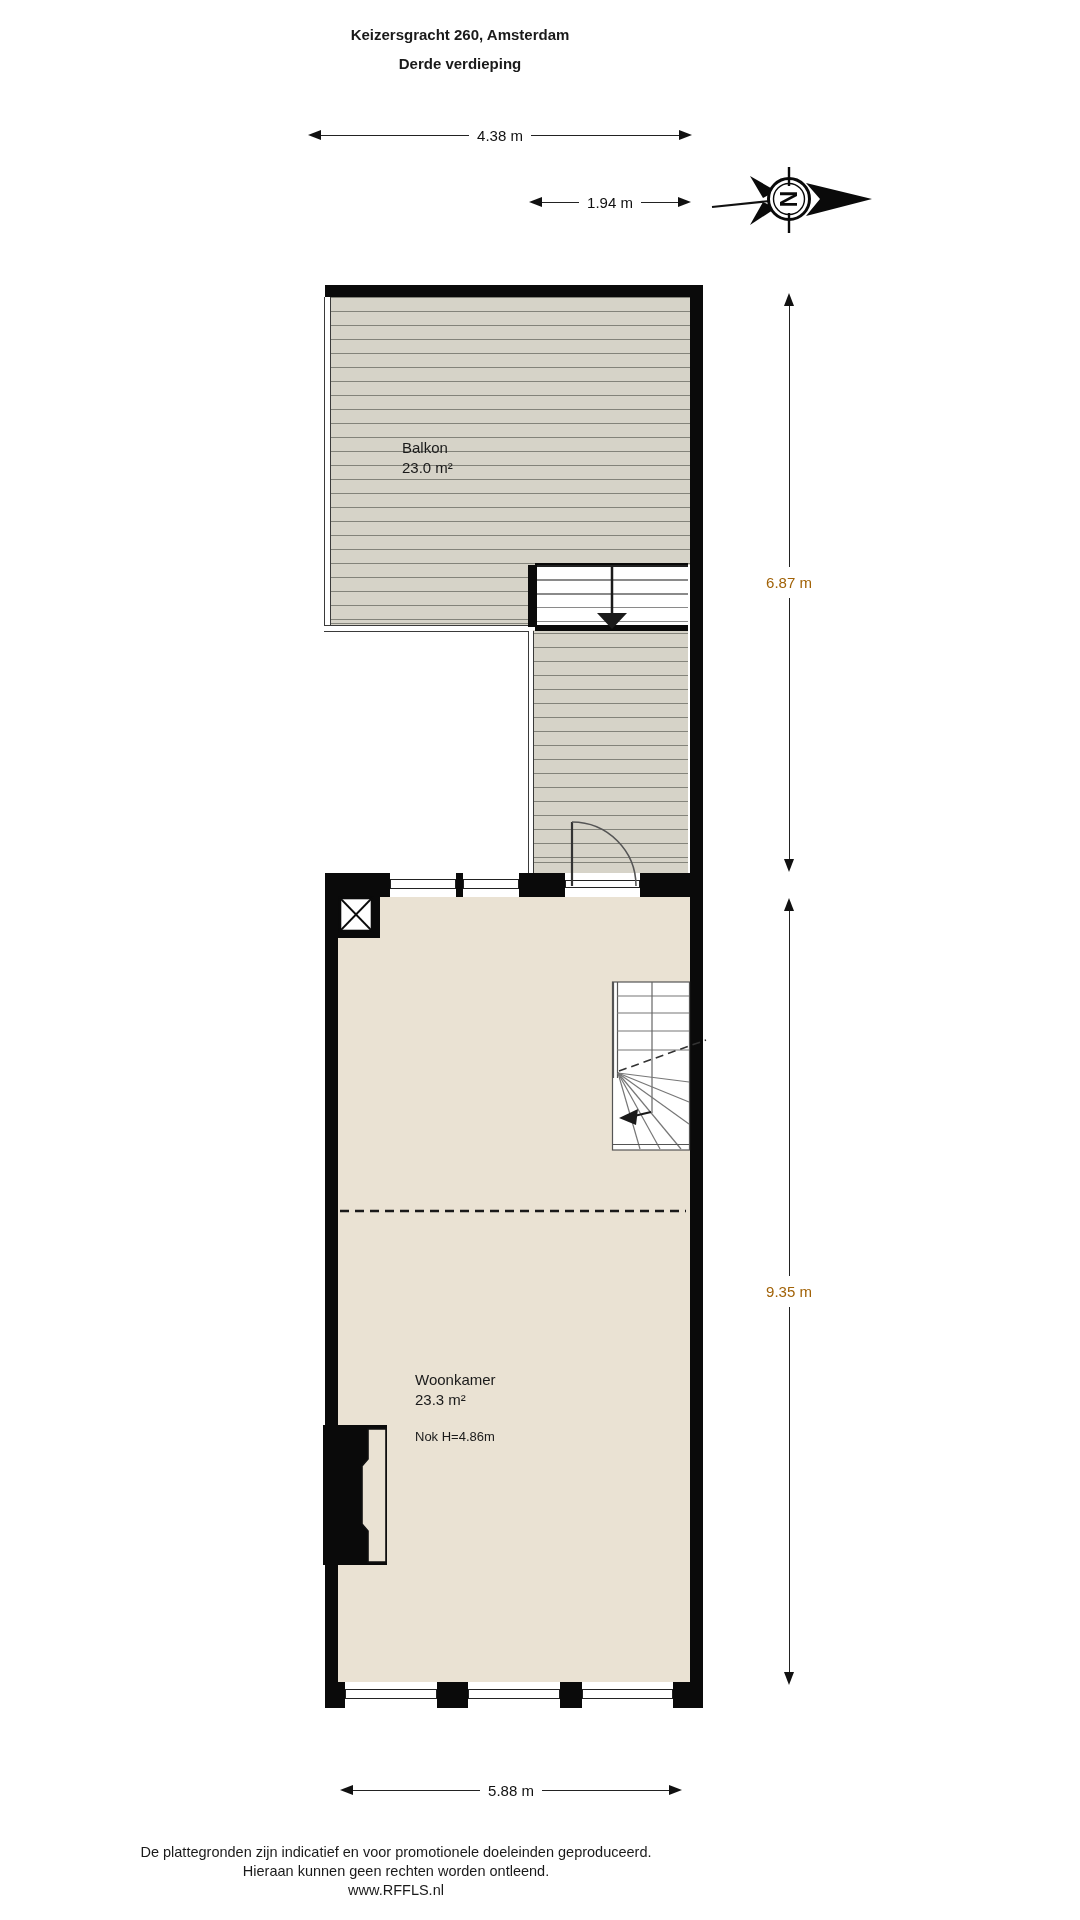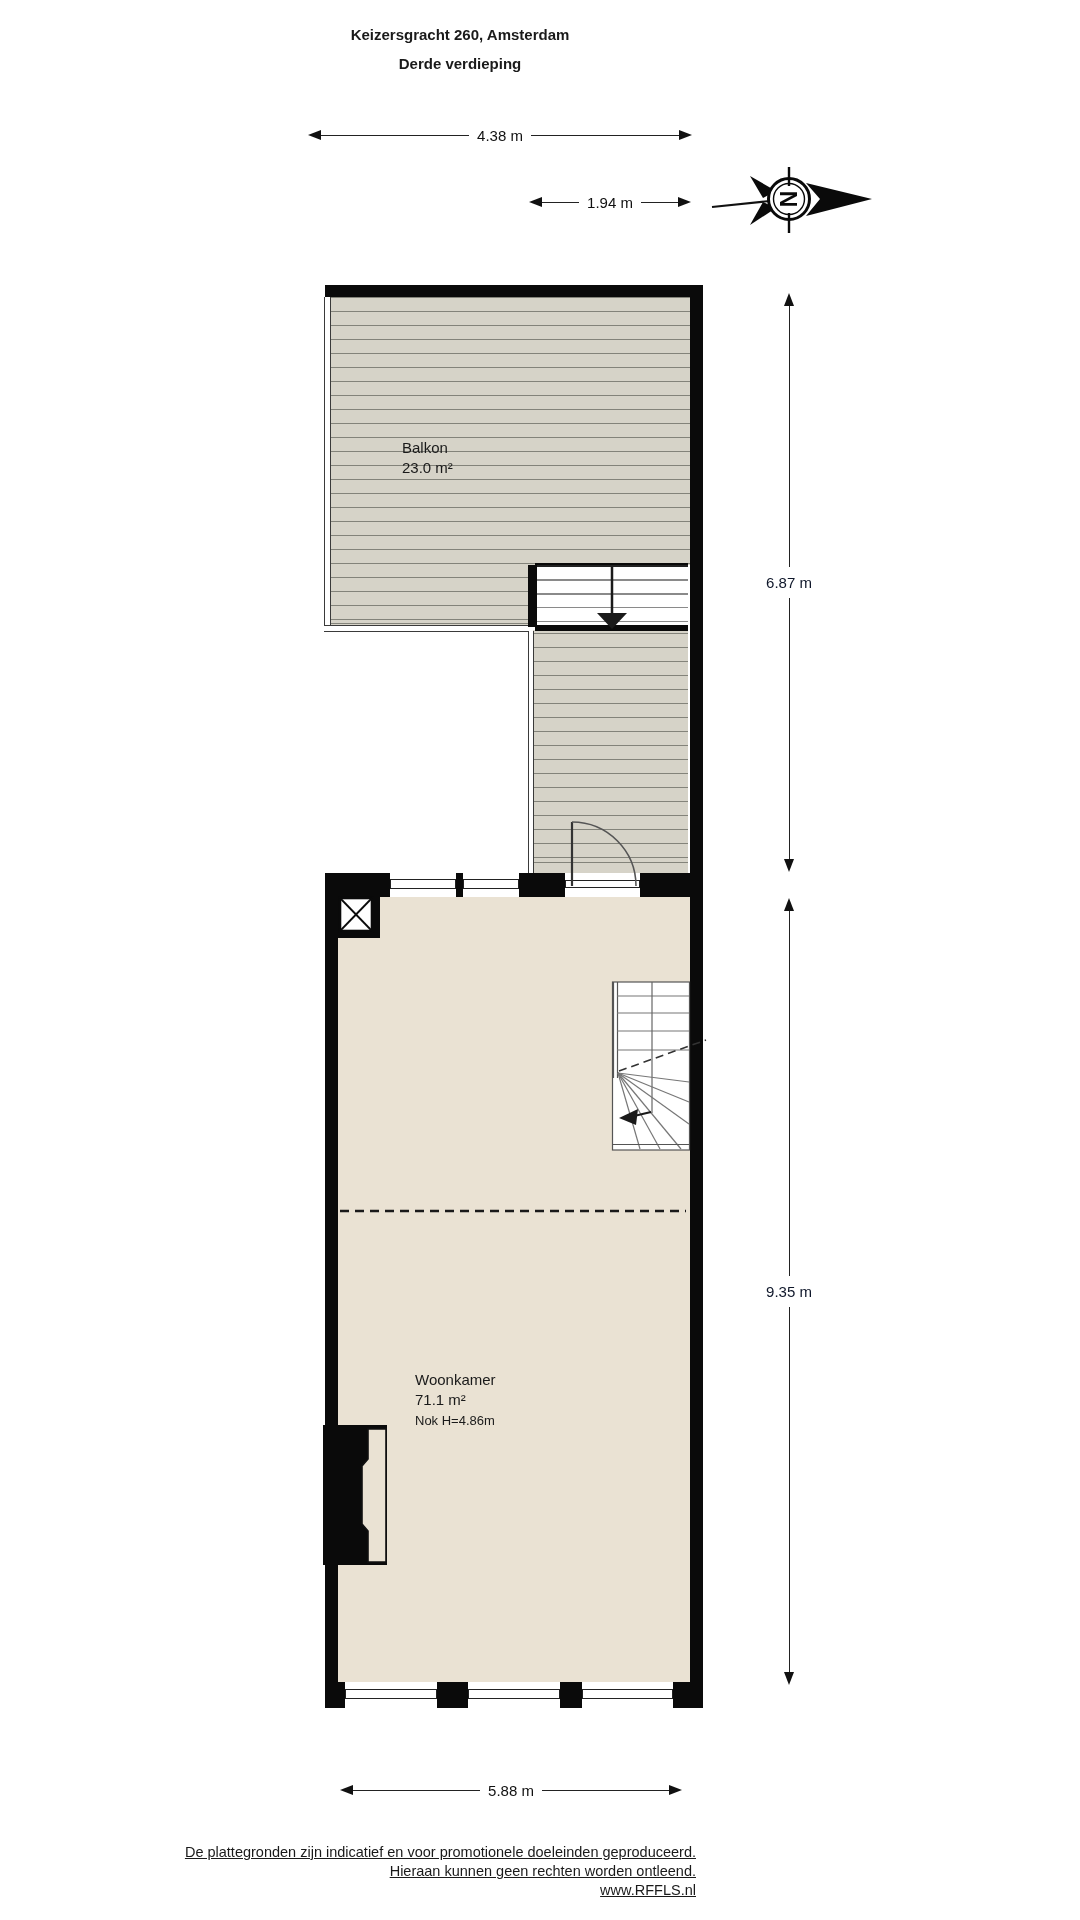--- a/index.html
+++ b/index.html
@@ -1,40 +1,40 @@
 <!DOCTYPE html>
 <html><head>
 <meta charset="utf-8">
 <style>
   html,body{margin:0;padding:0;background:#fff;}
   body{position:relative;width:1080px;height:1920px;overflow:hidden;
        font-family:"Liberation Sans","DejaVu Sans",sans-serif;color:#1a1a1a;}
   
   .title{position:absolute;text-align:center;font-weight:bold;font-size:15px;line-height:29px;}
   .roomlabel{position:absolute;text-align:left;font-size:15px;line-height:20px;}
-  .roomlabel .small{font-size:13px;line-height:18px;padding-top:2px;}
-  .footer{position:absolute;text-align:right;font-size:14.5px;line-height:19px;text-decoration:underline;}
+  .roomlabel .small{font-size:13px;line-height:18px;padding-top:2px;margin-top:16px;}
+  .footer{position:absolute;text-align:center;font-size:14.5px;line-height:19px;}
   
   .wall{position:absolute;background:#0a0a0a;}
   .deck{position:absolute;background:repeating-linear-gradient(180deg,#83837a 0 1px,#d6d3c8 1px 14px);}
   .floor{position:absolute;background:#eae2d3;}
   .rail-v{position:absolute;background:#fff;border-left:1.5px solid #3a3a3a;border-right:1.5px solid #3a3a3a;box-sizing:border-box;}
   .rail-h{position:absolute;background:#fff;border-top:1.5px solid #3a3a3a;border-bottom:1.5px solid #3a3a3a;box-sizing:border-box;}
   .treads{position:absolute;background:
      repeating-linear-gradient(180deg,#fff 0 12.5px,#8a8a8a 12.5px 13.8px);
      background-color:#fff;border-top:2px solid #222;box-sizing:border-box;}
   .winbox{position:absolute;background:#fff;}
   .winband{position:absolute;left:0;right:0;border:1.5px solid #222;background:#fff;box-sizing:border-box;}
   
   .dimh{position:absolute;display:flex;align-items:center;font-size:15px;color:#111;}
   .dimh .ln{flex:1;height:0;border-top:1.3px solid #222;}
   .dimh .al{width:0;height:0;border:5px solid transparent;border-left:0;border-right:13px solid #111;}
   .dimh .ar{width:0;height:0;border:5px solid transparent;border-right:0;border-left:13px solid #111;}
   .dimh .lb{padding:0 8px;white-space:nowrap;}
-  .dimv{position:absolute;display:flex;flex-direction:column;align-items:center;font-size:15px;color:#0f172a;}
+  .dimv{position:absolute;display:flex;flex-direction:column;align-items:center;font-size:15px;color:#a16207;}
   .dimv .ln{width:0;flex:1;border-left:1.3px solid #222;}
   .dimv .au{width:0;height:0;border:5px solid transparent;border-top:0;border-bottom:13px solid #111;}
   .dimv .ad{width:0;height:0;border:5px solid transparent;border-bottom:0;border-top:13px solid #111;}
   .dimv .lb{padding:7px 0;white-space:nowrap;}
   svg.overlay{position:absolute;left:0;top:0;pointer-events:none;}
 </style>
 </head>
 <body>
 
 <div class="title" style="left:180px;top:20px;width:560px">
@@ -103,21 +103,21 @@
 </div>
 <div class="winbox" style="left:468px;top:1682px;width:92px;height:26px">
   <div class="winband" style="top:7px;height:10px"></div>
 </div>
 <div class="winbox" style="left:582px;top:1682px;width:91px;height:26px">
   <div class="winband" style="top:7px;height:10px"></div>
 </div>
 
 <div class="roomlabel" style="left:415px;top:1370px;width:200px">
   <div>Woonkamer</div>
-  <div>71.1 m²</div>
+  <div>23.3 m²</div>
   <div class="small">Nok H=4.86m</div>
 </div>
 
 <div class="dimv" style="left:761px;top:293px;width:56px;height:579px">
   <span class="au"></span>
     <span class="ln"></span>
   <span class="lb">6.87 m</span>
   <span class="ln"></span>
     <span class="ad"></span>
 </div>

